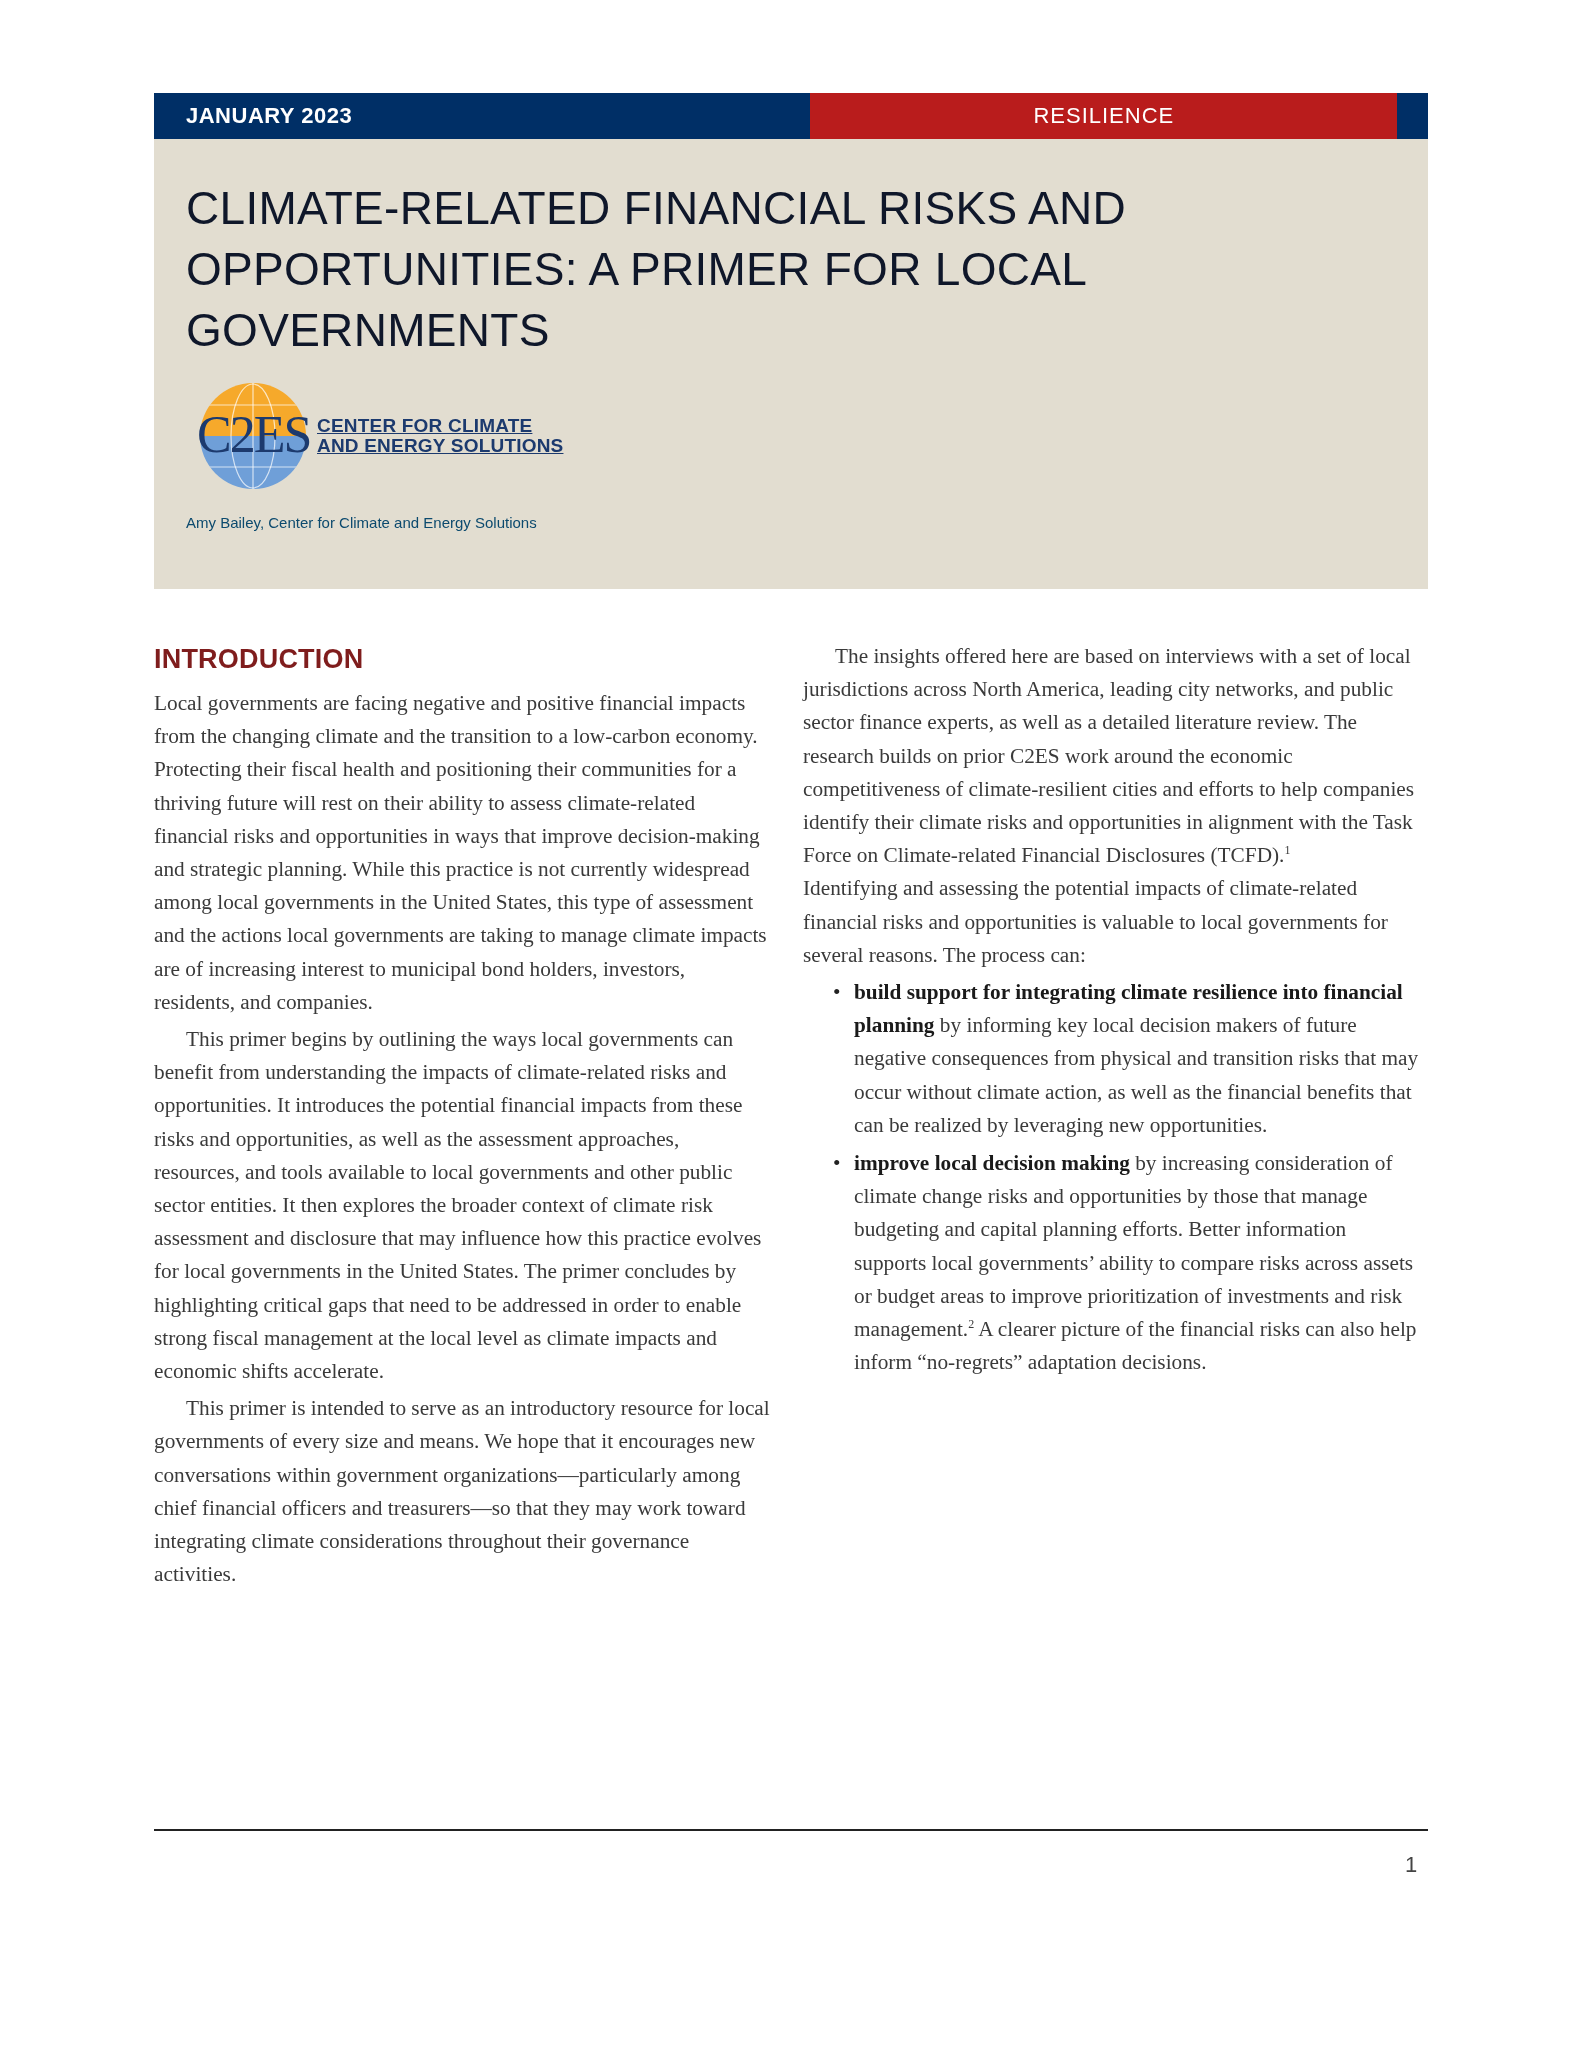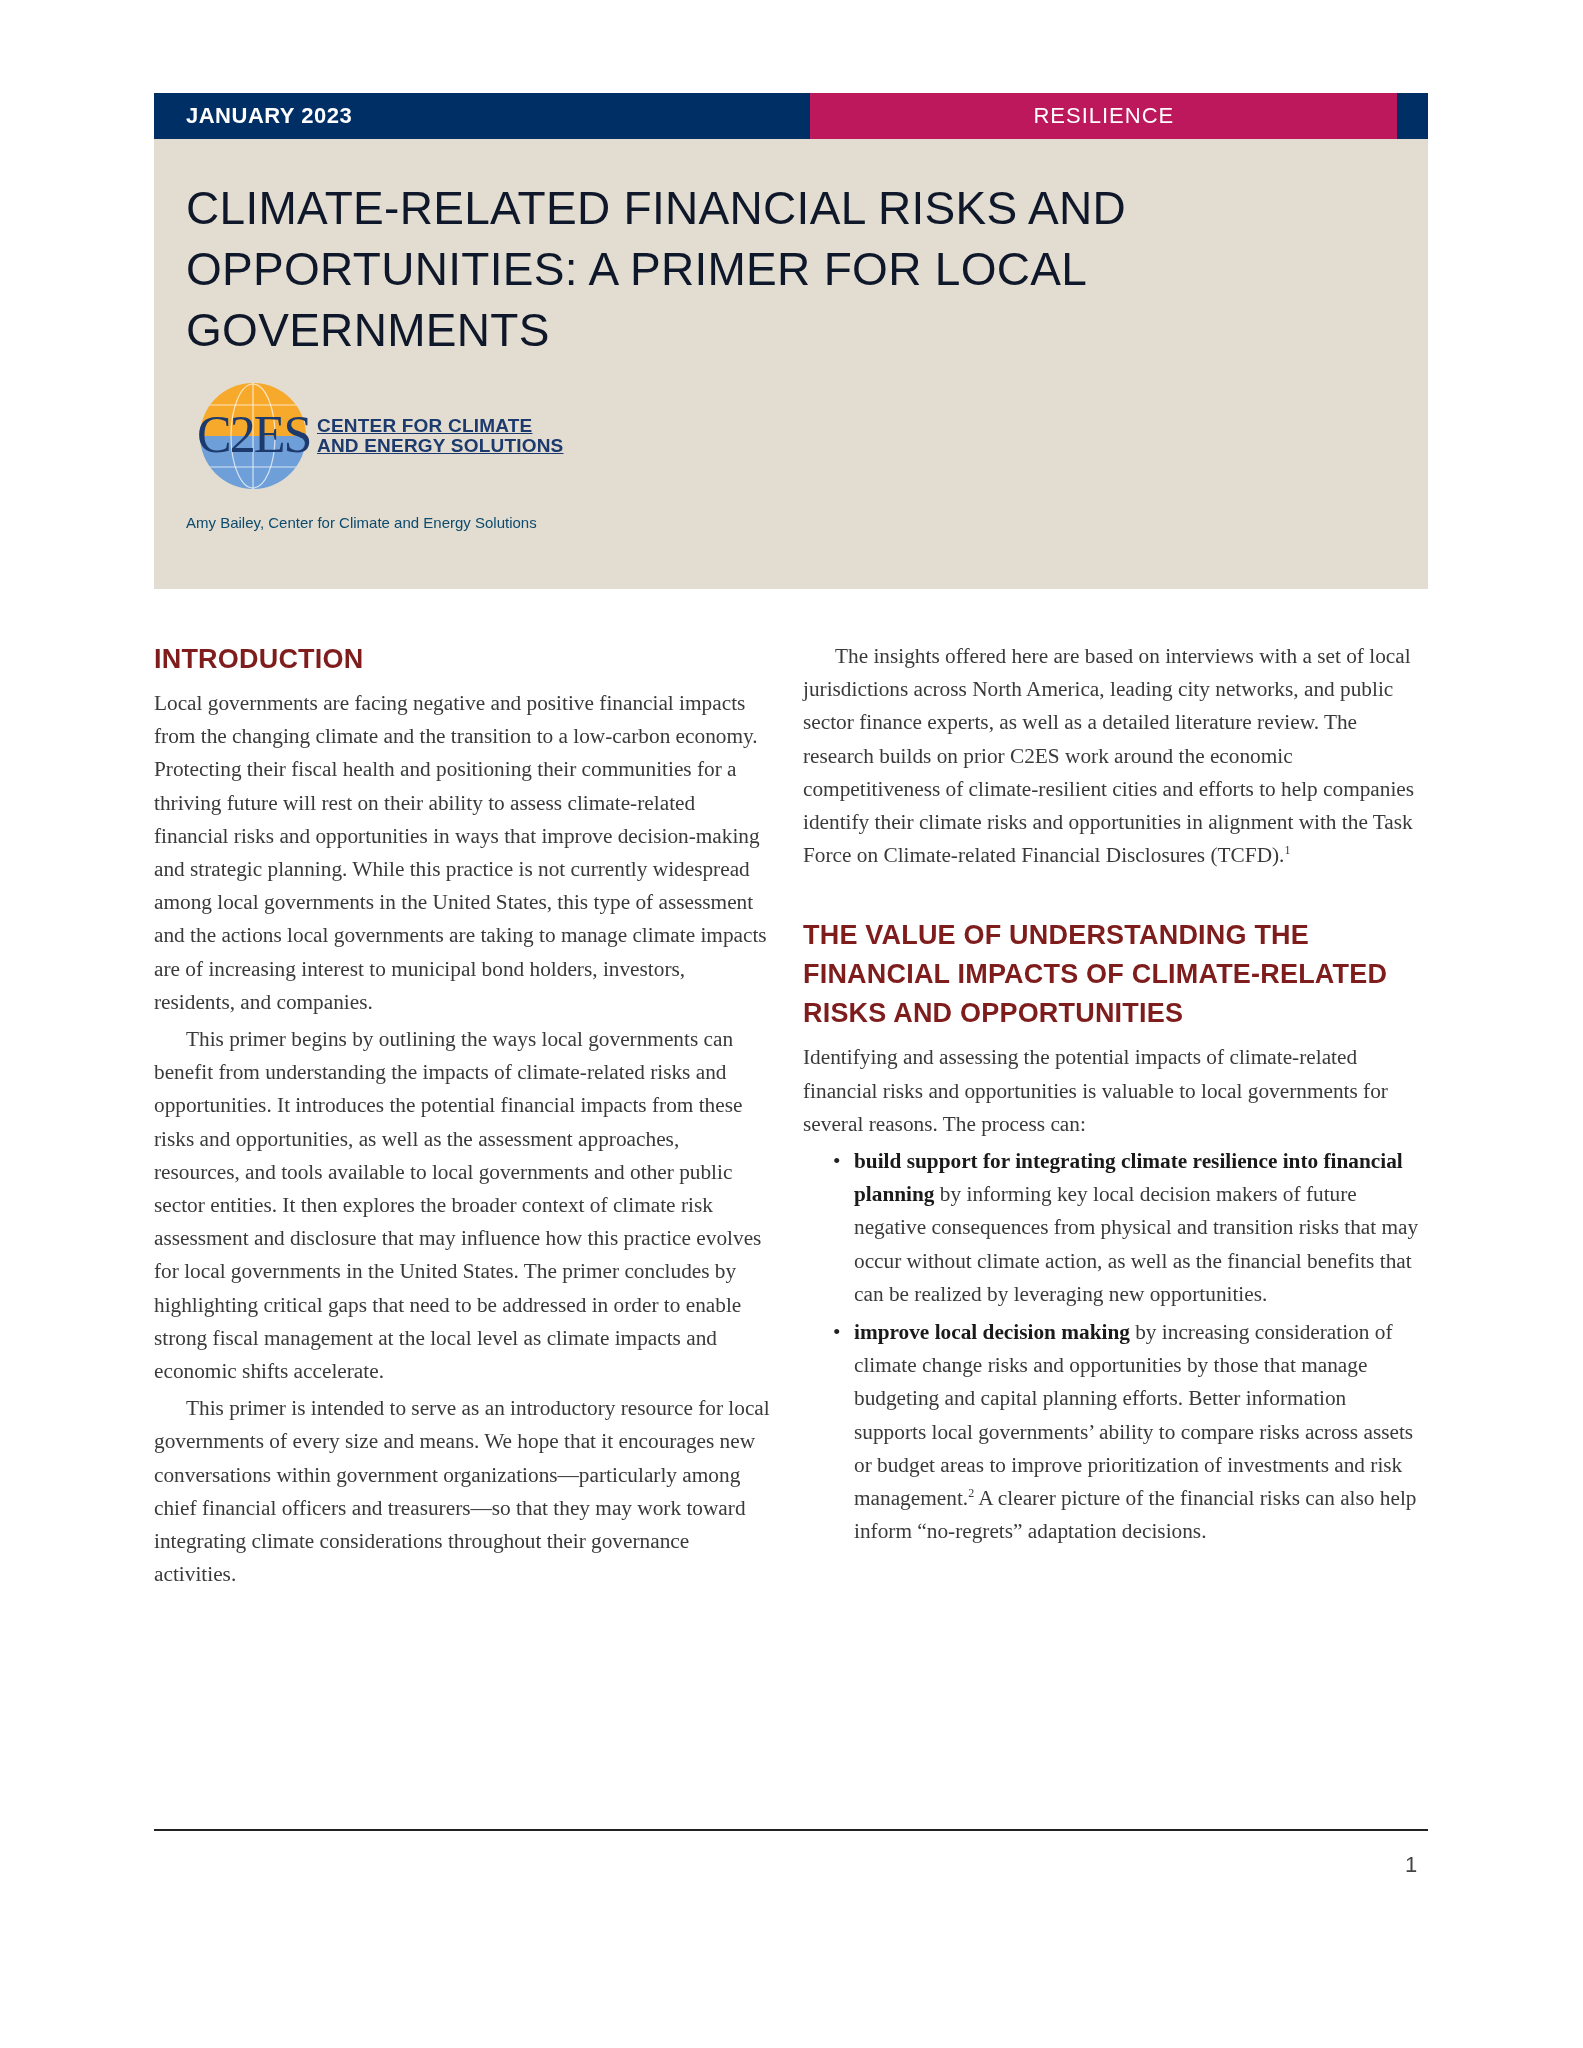--- a/index.html
+++ b/index.html
@@ -1,19 +1,19 @@
 <!DOCTYPE html>
 <html><head>
 <meta charset="utf-8">
 <style>
   html, body { margin: 0; padding: 0; background: #ffffff; }
   body { width: 1583px; height: 2048px; position: relative; overflow: hidden; font-family: "Liberation Serif", serif; color: #2b2b2b; }
   .topbar { position: absolute; left: 154px; top: 93px; width: 1274px; height: 46px; display: flex; }
   .topbar .date { background: #002f66; width: 683px; color: #ffffff; font-family: "Liberation Sans", sans-serif; font-weight: bold; font-size: 22px; line-height: 46px; padding-left: 32px; box-sizing: border-box; letter-spacing: 0.5px; }
-  .topbar .topic { background: #be185d; width: 612px; color: #ffffff; font-family: "Liberation Sans", sans-serif; font-size: 22px; line-height: 46px; text-align: center; letter-spacing: 1px; }
+  .topbar .topic { background: #b91c1c; width: 612px; color: #ffffff; font-family: "Liberation Sans", sans-serif; font-size: 22px; line-height: 46px; text-align: center; letter-spacing: 1px; }
   .topbar .accent { background: #002f66; width: 32px; }
   .band { position: absolute; left: 154px; top: 139px; width: 1274px; height: 450px; background: #e2ddd0; }
   .title { position: absolute; left: 186px; top: 178px; width: 1100px; color: #0f172a; font-family: "Liberation Sans", sans-serif; font-size: 46px; line-height: 61px; font-weight: normal; letter-spacing: 0.3px; margin: 0; }
   .logo { position: absolute; left: 200px; top: 383px; width: 420px; height: 106px; }
   .globe { position: absolute; left: 0; top: 0; width: 106px; height: 106px; border-radius: 50%; overflow: hidden; }
   .globe .top { position: absolute; left: 0; top: 0; width: 106px; height: 53px; background: #f6a92b; }
   .globe .bot { position: absolute; left: 0; top: 53px; width: 106px; height: 53px; background: #6f9fd8; }
   .globe svg { position: absolute; left: 0; top: 0; }
   .logo .mark { position: absolute; left: -3px; top: 22px; font-family: "Liberation Serif", serif; font-size: 52px; color: #1c3a6e; line-height: 60px; letter-spacing: -2px; }
   .logo .org { position: absolute; left: 117px; top: 33px; font-family: "Liberation Sans", sans-serif; font-size: 19px; line-height: 20px; color: #1c3a6e; font-weight: bold; letter-spacing: 0.2px; text-decoration: underline; }
@@ -70,21 +70,20 @@
 <div class="col col-left" style="top:640px;">
   <h2 class="sec" style="margin-bottom:8px;">INTRODUCTION</h2>
   <p>Local governments are facing negative and positive financial impacts from the changing climate and the transition to a low-carbon economy. Protecting their fiscal health and positioning their communities for a thriving future will rest on their ability to assess climate-related financial risks and opportunities in ways that improve decision-making and strategic planning. While this practice is not currently widespread among local governments in the United States, this type of assessment and the actions local governments are taking to manage climate impacts are of increasing interest to municipal bond holders, investors, residents, and companies.</p>
   <p class="indent">This primer begins by outlining the ways local governments can benefit from understanding the impacts of climate-related risks and opportunities. It introduces the potential financial impacts from these risks and opportunities, as well as the assessment approaches, resources, and tools available to local governments and other public sector entities. It then explores the broader context of climate risk assessment and disclosure that may influence how this practice evolves for local governments in the United States. The primer concludes by highlighting critical gaps that need to be addressed in order to enable strong fiscal management at the local level as climate impacts and economic shifts accelerate.</p>
   <p class="indent">This primer is intended to serve as an introductory resource for local governments of every size and means. We hope that it encourages new conversations within government organizations—particularly among chief financial officers and treasurers—so that they may work toward integrating climate considerations throughout their governance activities.</p>
 </div>
 
 <div class="col col-right" style="top:640px;">
   <p class="indent" style="margin-top:0;"><span>The insights offered here are based on interviews with a set of local jurisdictions across North America, leading city networks, and public sector finance experts, as well as a detailed literature review. The research builds on prior C2ES work around the economic competitiveness of climate-resilient cities and efforts to help companies identify their climate risks and opportunities in alignment with the Task Force on Climate-related Financial Disclosures (TCFD).</span><sup>1</sup></p>
 
-  <h2 class="sec" style="margin-top:44px; margin-bottom:8px;">THE VALUE OF UNDERSTANDING THE FINANCIAL IMPACTS OF CLIMATE-RELATED RISKS AND OPPORTUNITIES</h2>
   <p>Identifying and assessing the potential impacts of climate-related financial risks and opportunities is valuable to local governments for several reasons. The process can:</p>
 
   <ul class="bullets" style="margin-top:4px;">
     <li><b>build support for integrating climate resilience into financial planning</b><span> by informing key local decision makers of future negative consequences from physical and transition risks that may occur without climate action, as well as the financial benefits that can be realized by leveraging new opportunities.</span></li>
     <li><b>improve local decision making</b><span> by increasing consideration of climate change risks and opportunities by those that manage budgeting and capital planning efforts. Better information supports local governments’ ability to compare risks across assets or budget areas to improve prioritization of investments and risk management.</span><sup>2</sup><span> A clearer picture of the financial risks can also help inform “no-regrets” adaptation decisions.</span></li>
   </ul>
 </div>
 
 <div class="rule"></div>
 <div class="pagenum">1</div>

